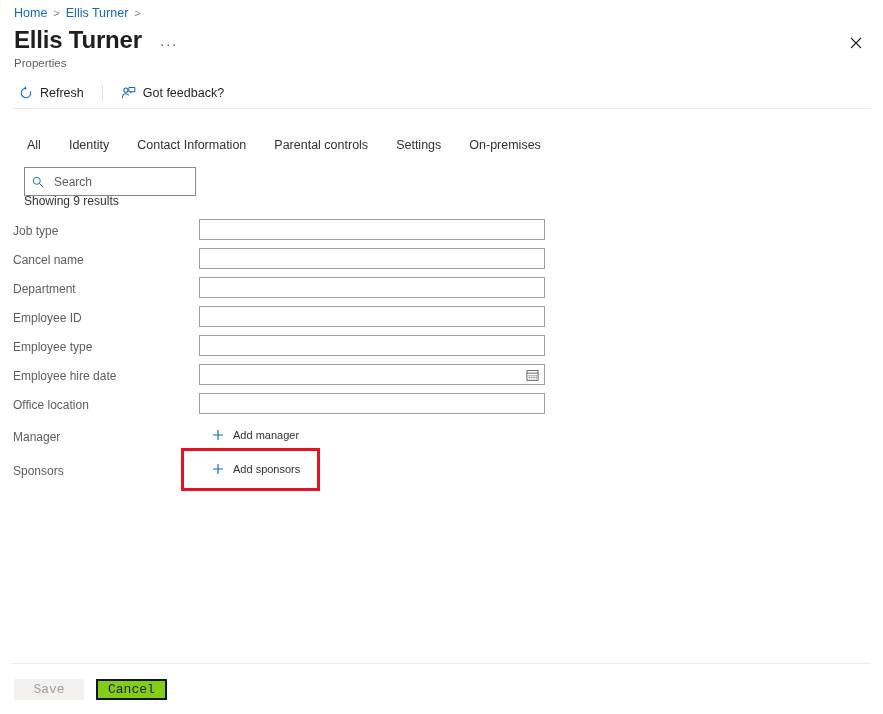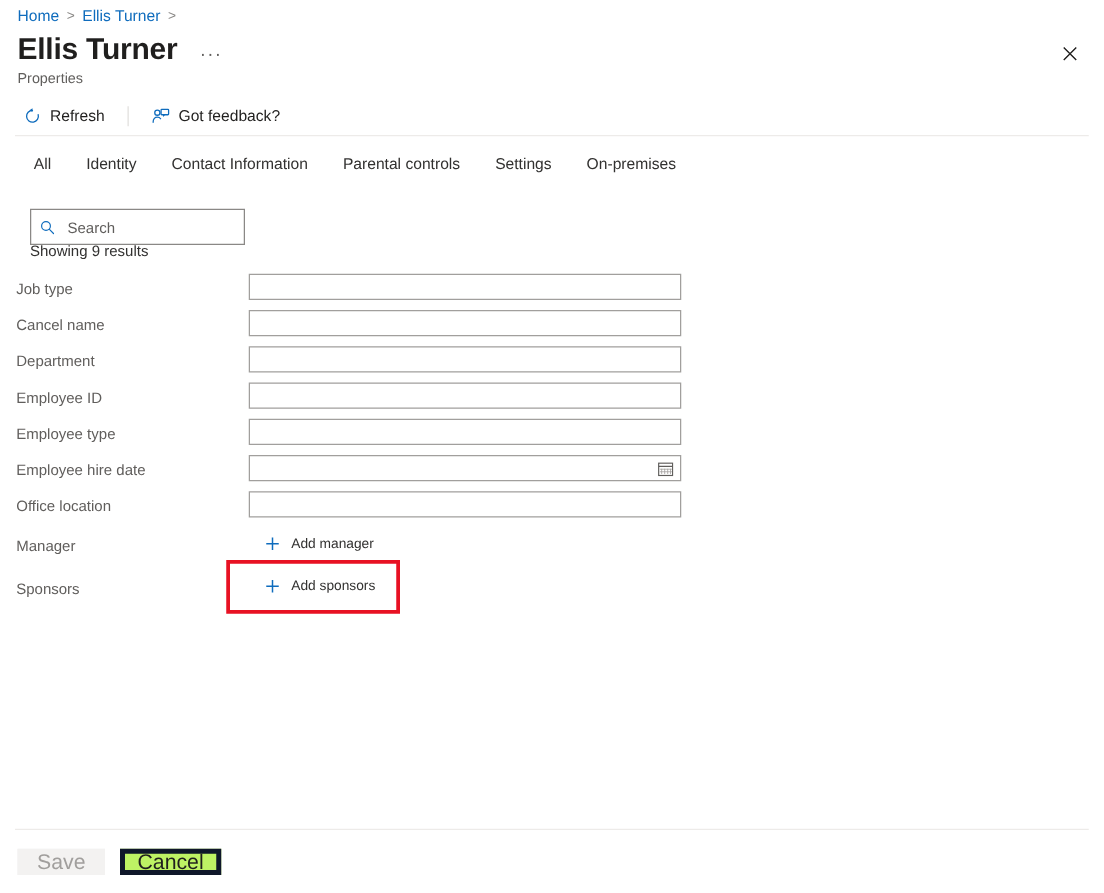--- a/index.html
+++ b/index.html
@@ -124,21 +124,21 @@
     right: 12px;
     top: 108px;
     height: 1px;
     background: #edebe9;
   }
 
   
   .tabs {
     position: absolute;
     left: 13px;
-    top: 121px;
+    top: 135px;
     display: flex;
     align-items: center;
     gap: 0;
   }
   .tab {
     font-size: 12.5px;
     color: #323130;
     padding: 3px 14px 8px 14px;
     cursor: pointer;
     position: relative;
@@ -307,40 +307,40 @@
   }
   .footer {
     position: absolute;
     left: 14px;
     top: 679px;
     display: flex;
     align-items: center;
     gap: 12px;
   }
   .btn {
-    font-family: Liberation Sans, sans-serif;
-    font-size: 17px;
+    font-family: Liberation Mono, monospace;
+    font-size: 13px;
     height: 21px;
     min-width: 70px;
     box-sizing: border-box;
     display: flex;
     align-items: center;
     justify-content: center;
     padding: 0 10px;
   }
   .btn-disabled {
     background: #f3f2f1;
     color: #a19f9d;
     border: 1px solid #f3f2f1;
     cursor: default;
   }
   .btn-default {
-    background: #bef264;
+    background: #84cc16;
     color: #201f1e;
-    border: 4px solid #0f172a;
+    border: 2px solid #0f172a;
     cursor: pointer;
   }
 </style>
 </head>
 <body>
 
 <div class="breadcrumb">
   <span class="crumb-link">Home</span>
   <span class="crumb-sep">&gt;</span>
   <span class="crumb-link">Ellis Turner</span>

